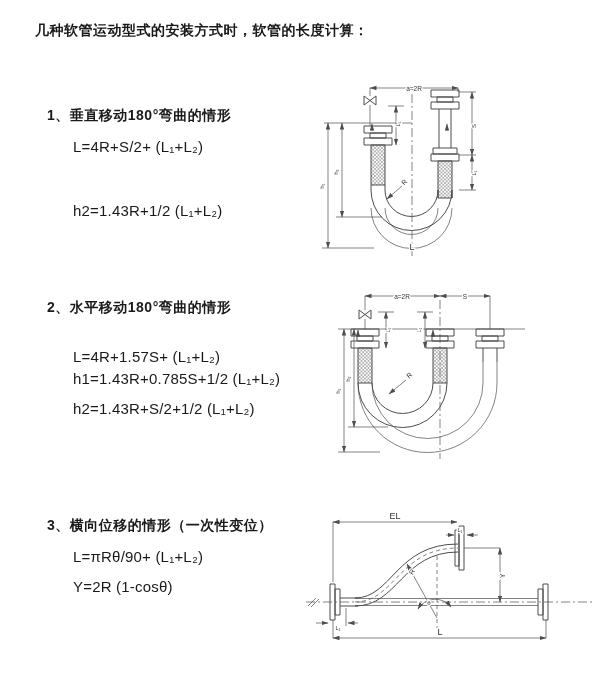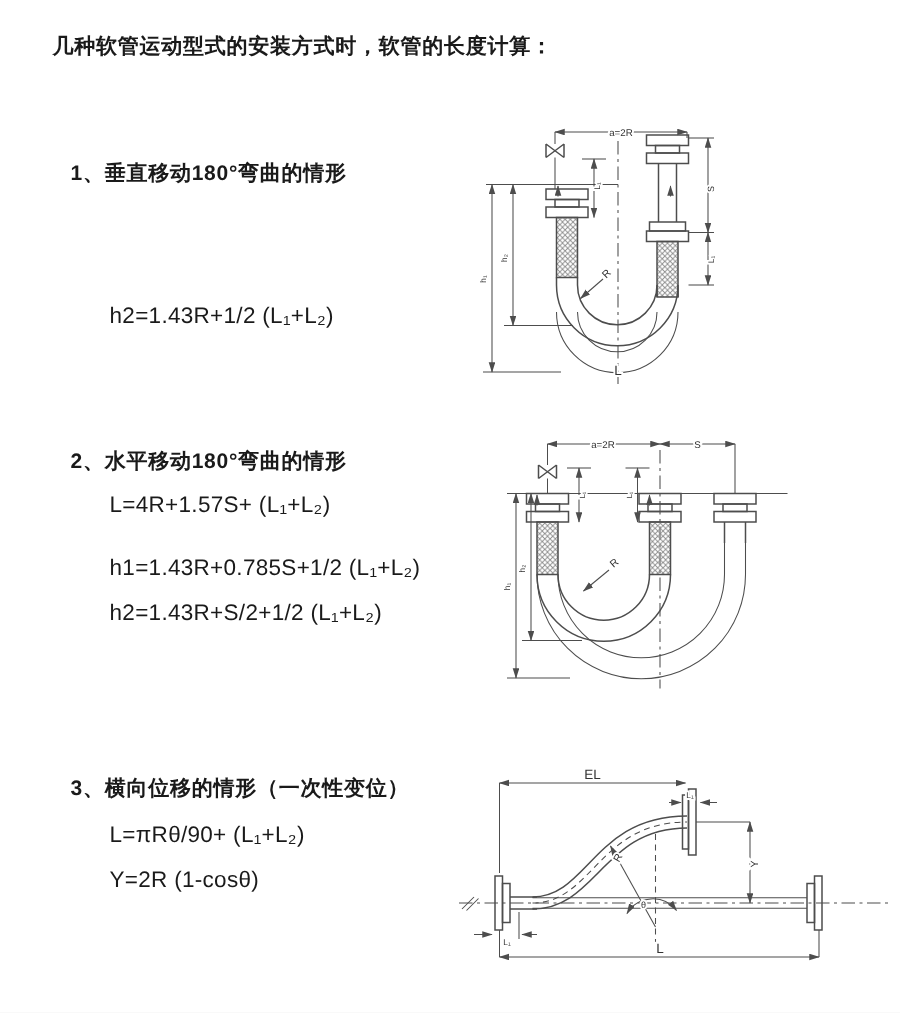--- a/index.html
+++ b/index.html
@@ -40,20 +40,21 @@
       <path d="M0,0 L3.5,3.5 M3.5,0 L0,3.5" stroke="#8a8a8a" stroke-width="0.6"></path>
     </pattern>
   </defs>
 </svg>
 
 <div class="page">
 
   <div class="title">几种软管运动型式的安装方式时，软管的长度计算：</div>
 
   <div class="sec-head" style="top:107px">1、垂直移动180°弯曲的情形</div>
+  <div class="formula" style="top:138px">L=4R+S/2+ (L₁+L₂)</div>
   <div class="formula" style="top:202px">h2=1.43R+1/2 (L₁+L₂)</div>
 
   <svg class="diag" style="left:312px; top:78px" width="288" height="182" viewBox="0 0 288 182">
 
     <line class="cdash" x1="100" y1="16" x2="100" y2="178"></line>
 
     <g>
       <line x1="58" y1="10" x2="146" y2="10" class="thin" marker-start="url(#m)" marker-end="url(#m)"></line>
       <line x1="146" y1="10" x2="146" y2="14" class="thin"></line>
       <text class="halo" x="102" y="12.5" font-size="6.5" text-anchor="middle">a=2R</text>
@@ -125,21 +126,21 @@
 
     <g>
       <line class="thin" x1="90" y1="108" x2="75" y2="121" marker-end="url(#m)"></line>
       <text class="halo" x="94" y="106" font-size="7" text-anchor="middle" transform="rotate(-45 94 106)">R</text>
     </g>
 
     <text class="halo" x="100" y="172" font-size="9" text-anchor="middle">L</text>
   </svg>
 
   <div class="sec-head" style="top:299px">2、水平移动180°弯曲的情形</div>
-  <div class="formula" style="top:328px">L=4R+1.57S+ (L₁+L₂)</div>
+  <div class="formula" style="top:348px">L=4R+1.57S+ (L₁+L₂)</div>
   <div class="formula" style="top:370px">h1=1.43R+0.785S+1/2 (L₁+L₂)</div>
   <div class="formula" style="top:400px">h2=1.43R+S/2+1/2 (L₁+L₂)</div>
 
   <svg class="diag" style="left:330px; top:284px" width="270" height="186" viewBox="0 0 270 186">
     <line class="cdash" x1="110" y1="16" x2="110" y2="175"></line>
 
     <g>
       <line class="thin" x1="35" y1="12" x2="110" y2="12" marker-start="url(#m)" marker-end="url(#m)"></line>
       <text class="halo" x="72" y="14.5" font-size="6.5" text-anchor="middle">a=2R</text>
     </g>

